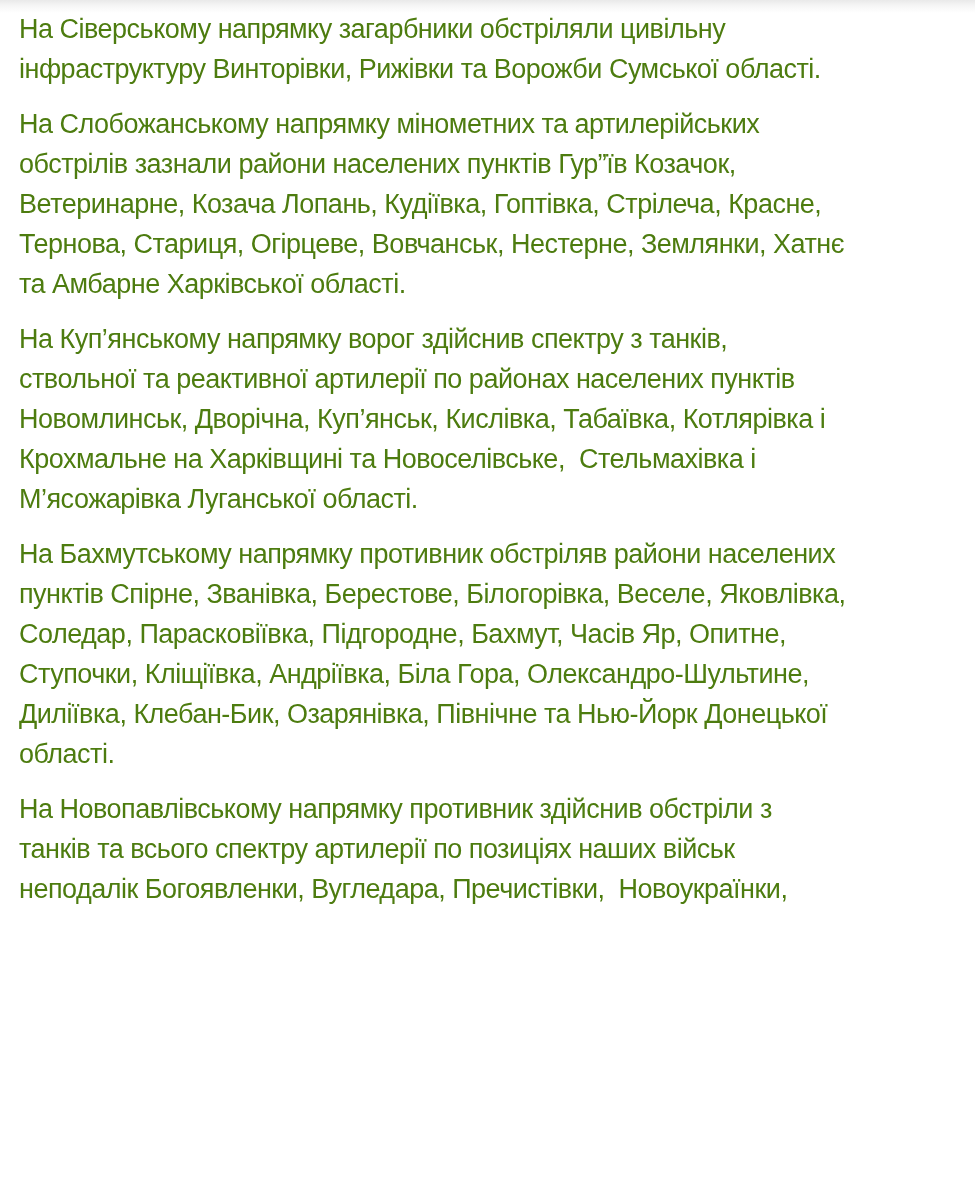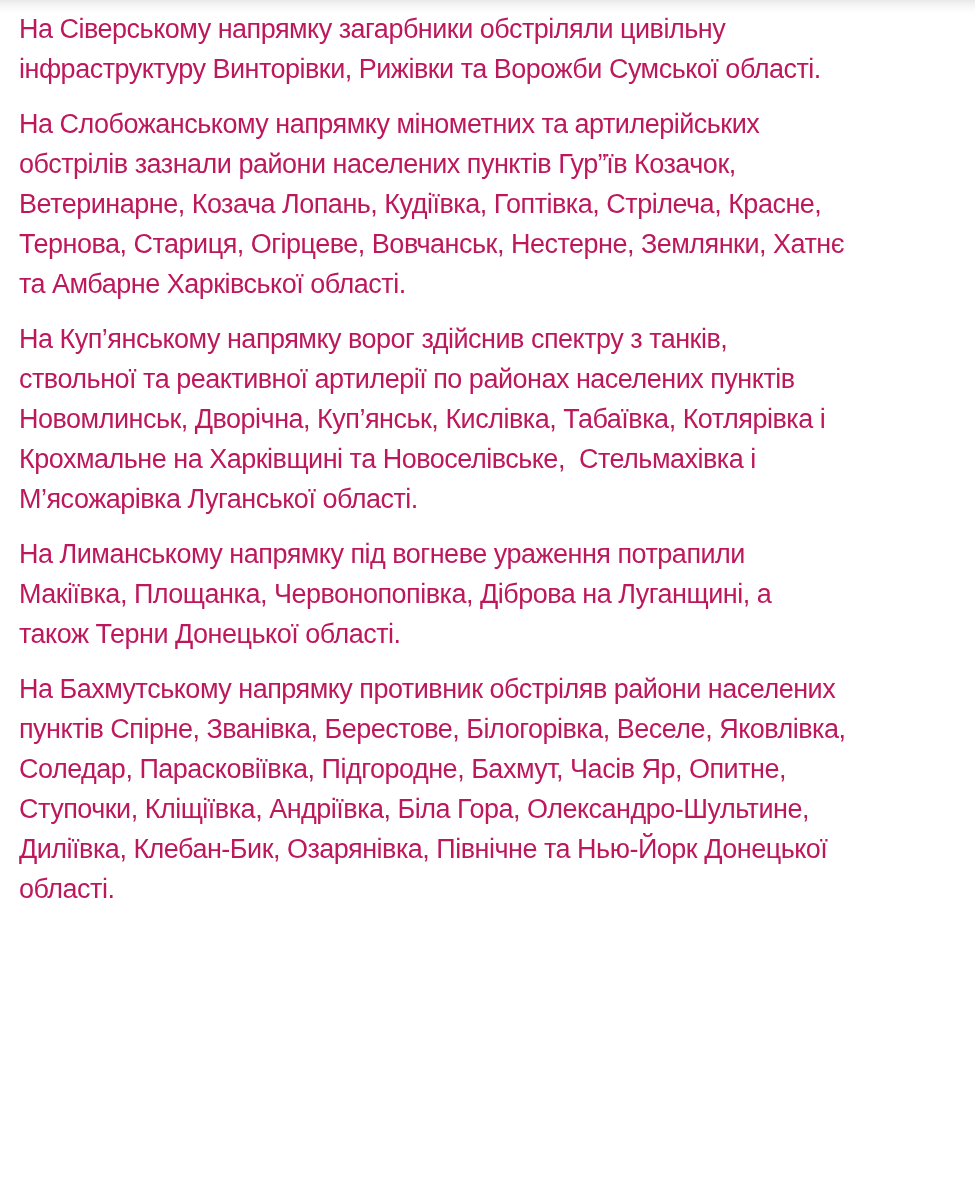--- a/index.html
+++ b/index.html
@@ -29,21 +29,21 @@
     top: 0; left: 0;
     box-sizing: border-box;
     width: 975px;
     padding: 9px 10px 0 19px;
   }
   .para {
     margin: 0 0 15px 0;
     font-size: 27px;
     line-height: 40px;
     letter-spacing: -0.5px;
-    color: #be185d;
+    color: #4d7c0f;
     white-space: pre;          
     font-kerning: normal;
   }
 </style>
 </head>
 <body>
 
 <div class="page">
   <div class="top-shade"></div>
   <main class="content">
@@ -53,23 +53,23 @@
       <p class="para">На Слобожанському напрямку мінометних та артилерійських
 обстрілів зазнали райони населених пунктів Гур”їв Козачок,
 Ветеринарне, Козача Лопань, Кудіївка, Гоптівка, Стрілеча, Красне,
 Тернова, Стариця, Огірцеве, Вовчанськ, Нестерне, Землянки, Хатнє
 та Амбарне Харківської області.</p>
       <p class="para">На Куп’янському напрямку ворог здійснив спектру з танків,
 ствольної та реактивної артилерії по районах населених пунктів
 Новомлинськ, Дворічна, Куп’янськ, Кислівка, Табаївка, Котлярівка і
 Крохмальне на Харківщині та Новоселівське,  Стельмахівка і
 М’ясожарівка Луганської області.</p>
-      <p class="para">На Лиманському напрямку під вогневе ураження потрапили
-Макіївка, Площанка, Червонопопівка, Діброва на Луганщині, а
-також Терни Донецької області.</p>
       <p class="para">На Бахмутському напрямку противник обстріляв райони населених
 пунктів Спірне, Званівка, Берестове, Білогорівка, Веселе, Яковлівка,
 Соледар, Парасковіївка, Підгородне, Бахмут, Часів Яр, Опитне,
 Ступочки, Кліщіївка, Андріївка, Біла Гора, Олександро-Шультине,
 Диліївка, Клебан-Бик, Озарянівка, Північне та Нью-Йорк Донецької
 області.</p>
+      <p class="para">На Новопавлівському напрямку противник здійснив обстріли з
+танків та всього спектру артилерії по позиціях наших військ
+неподалік Богоявленки, Вугледара, Пречистівки,  Новоукраїнки,</p>
     </main>
 </div>
 
 </body></html>

